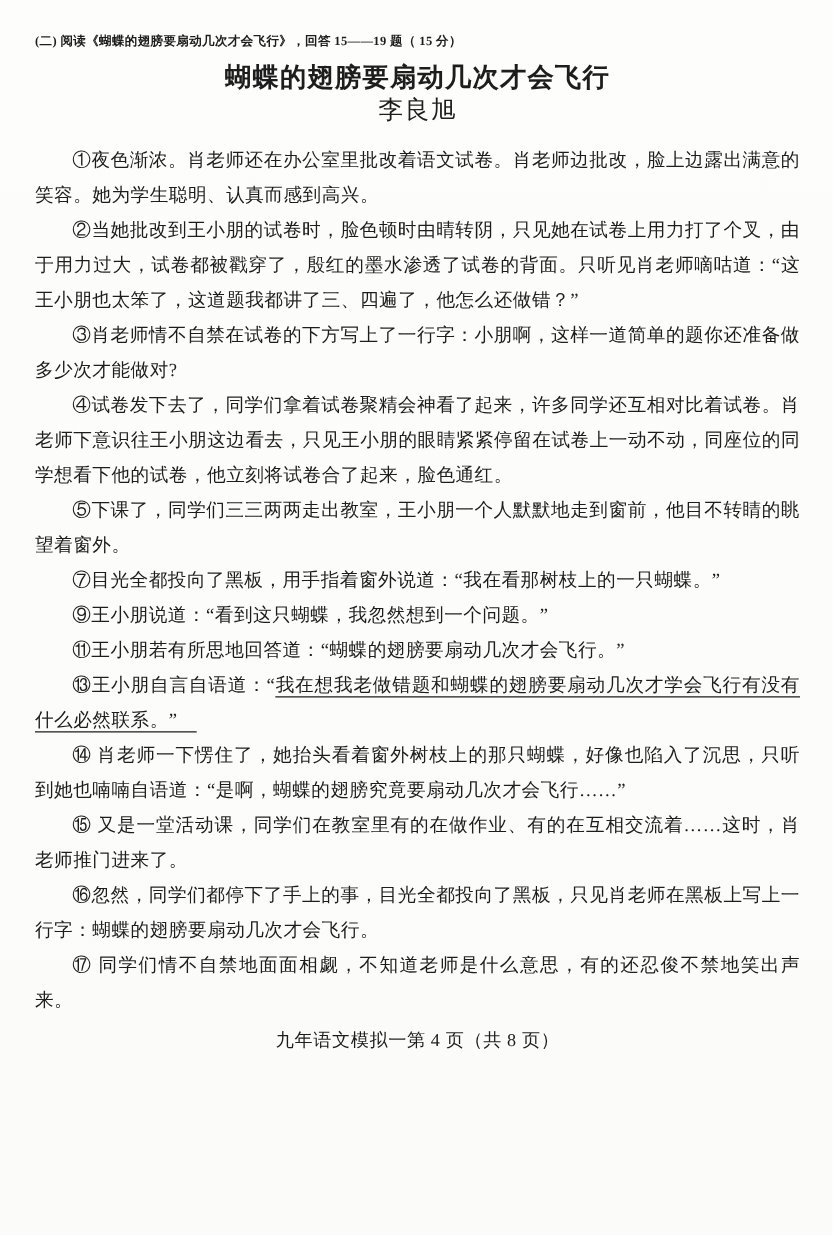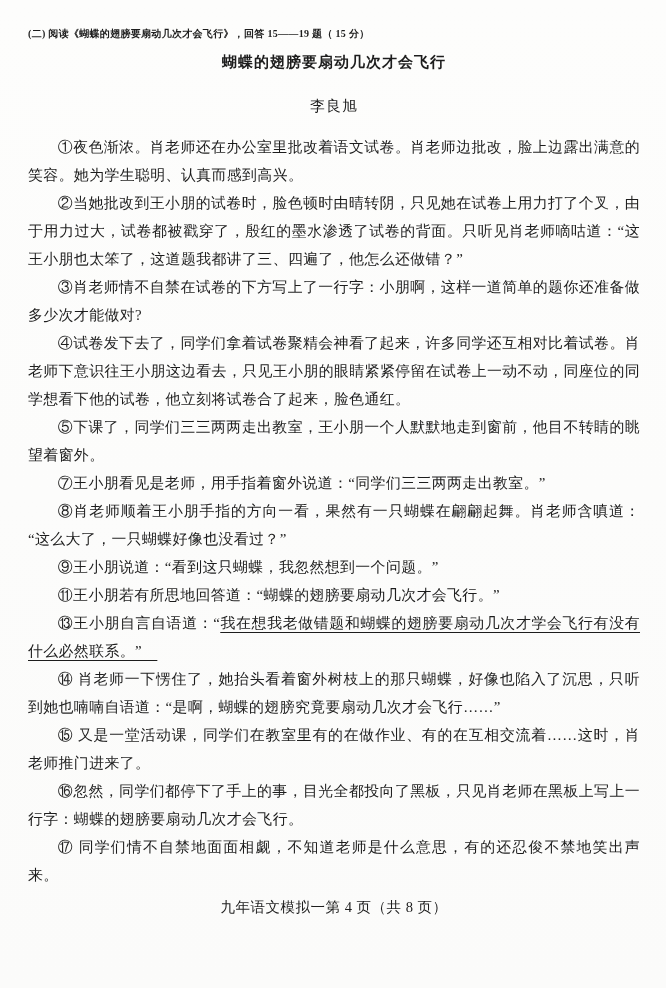--- a/index.html
+++ b/index.html
@@ -21,29 +21,29 @@
   .header {
     font-size: 10px;
     line-height: 24px;
     font-weight: 600;
     letter-spacing: 0.3px;
   }
   .header .b { font-weight: bold; font-family: "Liberation Serif", serif; }
   .title {
     margin-top: 4px;
     text-align: center;
-    font-size: 15px;
+    font-size: 21px;
     line-height: 24px;
     font-weight: bold;
     letter-spacing: 1px;
   }
   .author {
-    margin-top: 20px;
+    margin-top: 2px;
     text-align: center;
-    font-size: 15px;
+    font-size: 20px;
     line-height: 24px;
     letter-spacing: 1px;
   }
   .passage { margin-top: 15px; }
   .para {
     margin: 0;
     font-size: 14.9px;
     line-height: 28px;
     text-indent: 2em;
     text-align: justify;
@@ -69,22 +69,21 @@
 <div class="page">
   <div class="header"><span>(二) 阅读《蝴蝶的翅膀要扇动几次才会飞行》，回答 </span><span class="b">15——19</span><span> 题（ </span><span class="b">15</span><span> 分）</span></div>
   <div class="title">蝴蝶的翅膀要扇动几次才会飞行</div>
   <div class="author">李良旭</div>
   <div class="passage">
       <p class="para"><span class="marker">①</span><span>夜色渐浓。肖老师还在办公室里批改着语文试卷。肖老师边批改，脸上边露出满意的笑容。她为学生聪明、认真而感到高兴。</span></p>
       <p class="para"><span class="marker">②</span><span>当她批改到王小朋的试卷时，脸色顿时由晴转阴，只见她在试卷上用力打了个叉，由于用力过大，试卷都被戳穿了，殷红的墨水渗透了试卷的背面。只听见肖老师嘀咕道：“这王小朋也太笨了，这道题我都讲了三、四遍了，他怎么还做错？”</span></p>
       <p class="para"><span class="marker">③</span><span>肖老师情不自禁在试卷的下方写上了一行字：小朋啊，这样一道简单的题你还准备做多少次才能做对?</span></p>
       <p class="para"><span class="marker">④</span><span>试卷发下去了，同学们拿着试卷聚精会神看了起来，许多同学还互相对比着试卷。肖老师下意识往王小朋这边看去，只见王小朋的眼睛紧紧停留在试卷上一动不动，同座位的同学想看下他的试卷，他立刻将试卷合了起来，脸色通红。</span></p>
       <p class="para"><span class="marker">⑤</span><span>下课了，同学们三三两两走出教室，王小朋一个人默默地走到窗前，他目不转睛的眺望着窗外。</span></p>
-      <p class="para"><span class="marker">⑦</span><span>王小朋看见是老师，用手指着窗外说道：“同学们三三两两走出教室。”</span></p>
-      <p class="para"><span class="marker">⑧</span><span>肖老师顺着王小朋手指的方向一看，果然有一只蝴蝶在翩翩起舞。肖老师含嗔道：“这么大了，一只蝴蝶好像也没看过？”</span></p>
+      <p class="para"><span class="marker">⑦</span><span>目光全都投向了黑板，用手指着窗外说道：“我在看那树枝上的一只蝴蝶。”</span></p>
       <p class="para"><span class="marker">⑨</span><span>王小朋说道：“看到这只蝴蝶，我忽然想到一个问题。”</span></p>
       <p class="para"><span class="marker">⑪</span><span>王小朋若有所思地回答道：“蝴蝶的翅膀要扇动几次才会飞行。”</span></p>
       <p class="para"><span class="marker">⑬</span><span>王小朋自言自语道：“</span><span class="u">我在想我老做错题和蝴蝶的翅膀要扇动几次才学会飞行有没有什么必然联系。”　</span></p>
       <p class="para"><span class="marker">⑭</span><span> 肖老师一下愣住了，她抬头看着窗外树枝上的那只蝴蝶，好像也陷入了沉思，只听到她也喃喃自语道：“是啊，蝴蝶的翅膀究竟要扇动几次才会飞行……”</span></p>
       <p class="para"><span class="marker">⑮</span><span> 又是一堂活动课，同学们在教室里有的在做作业、有的在互相交流着……这时，肖老师推门进来了。</span></p>
       <p class="para"><span class="marker">⑯</span><span>忽然，同学们都停下了手上的事，目光全都投向了黑板，只见肖老师在黑板上写上一行字：蝴蝶的翅膀要扇动几次才会飞行。</span></p>
       <p class="para"><span class="marker">⑰</span><span> 同学们情不自禁地面面相觑，不知道老师是什么意思，有的还忍俊不禁地笑出声来。</span></p>
     </div>
   <div class="footer">九年语文模拟一第 4 页（共 8 页）</div>
 </div>

